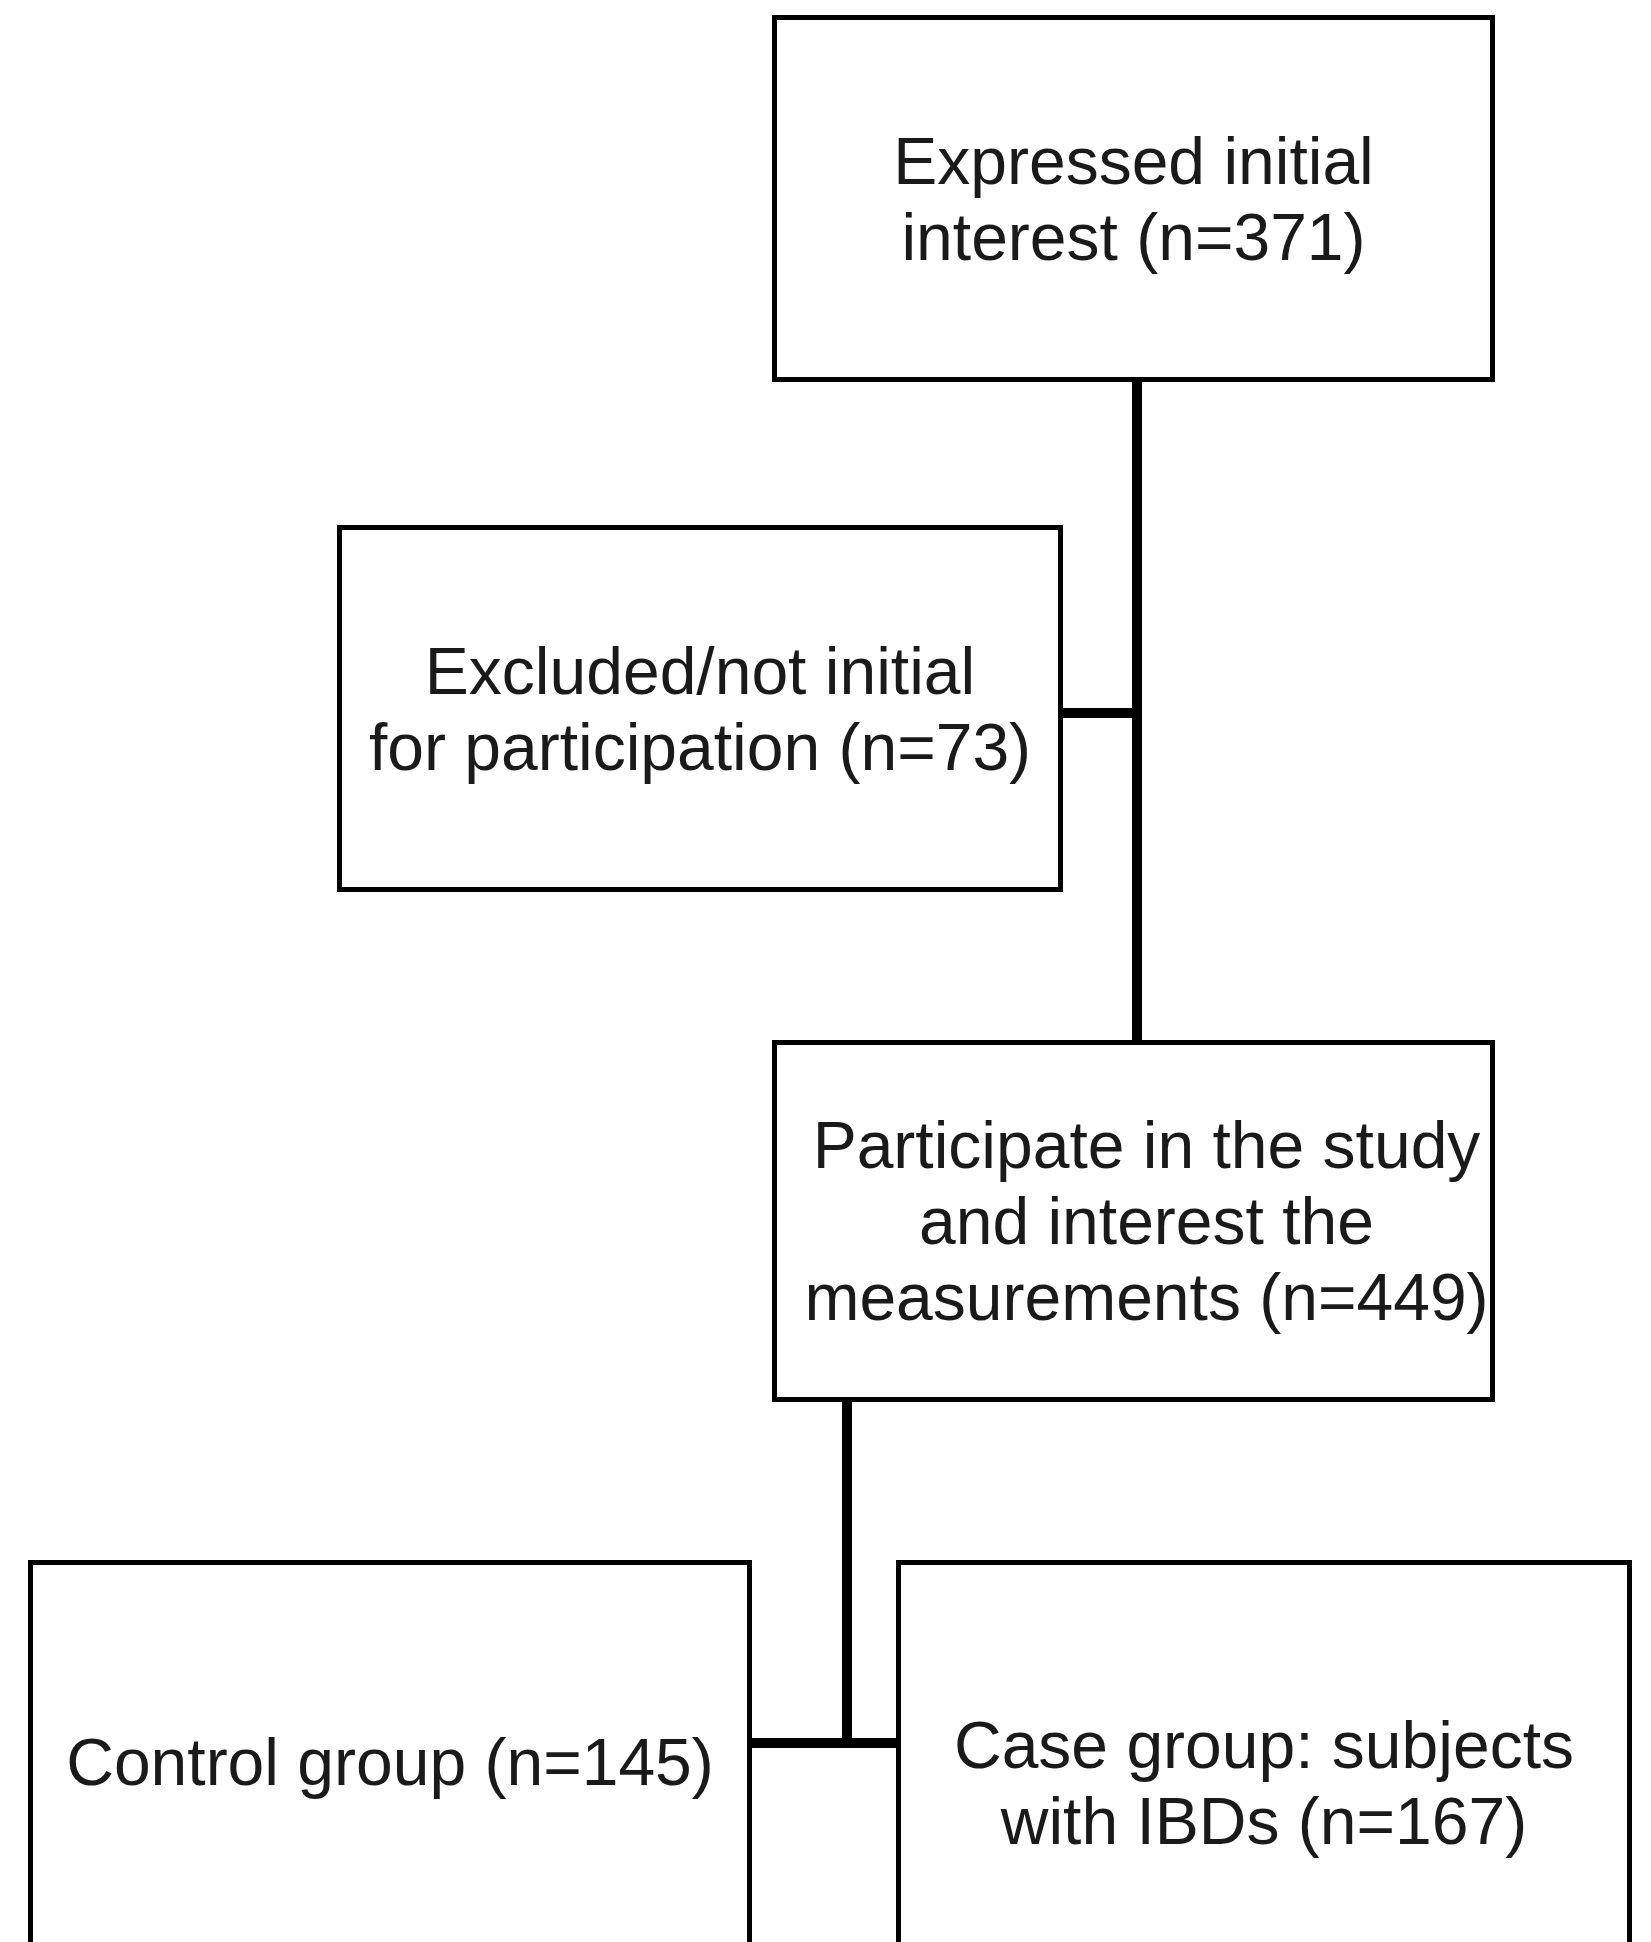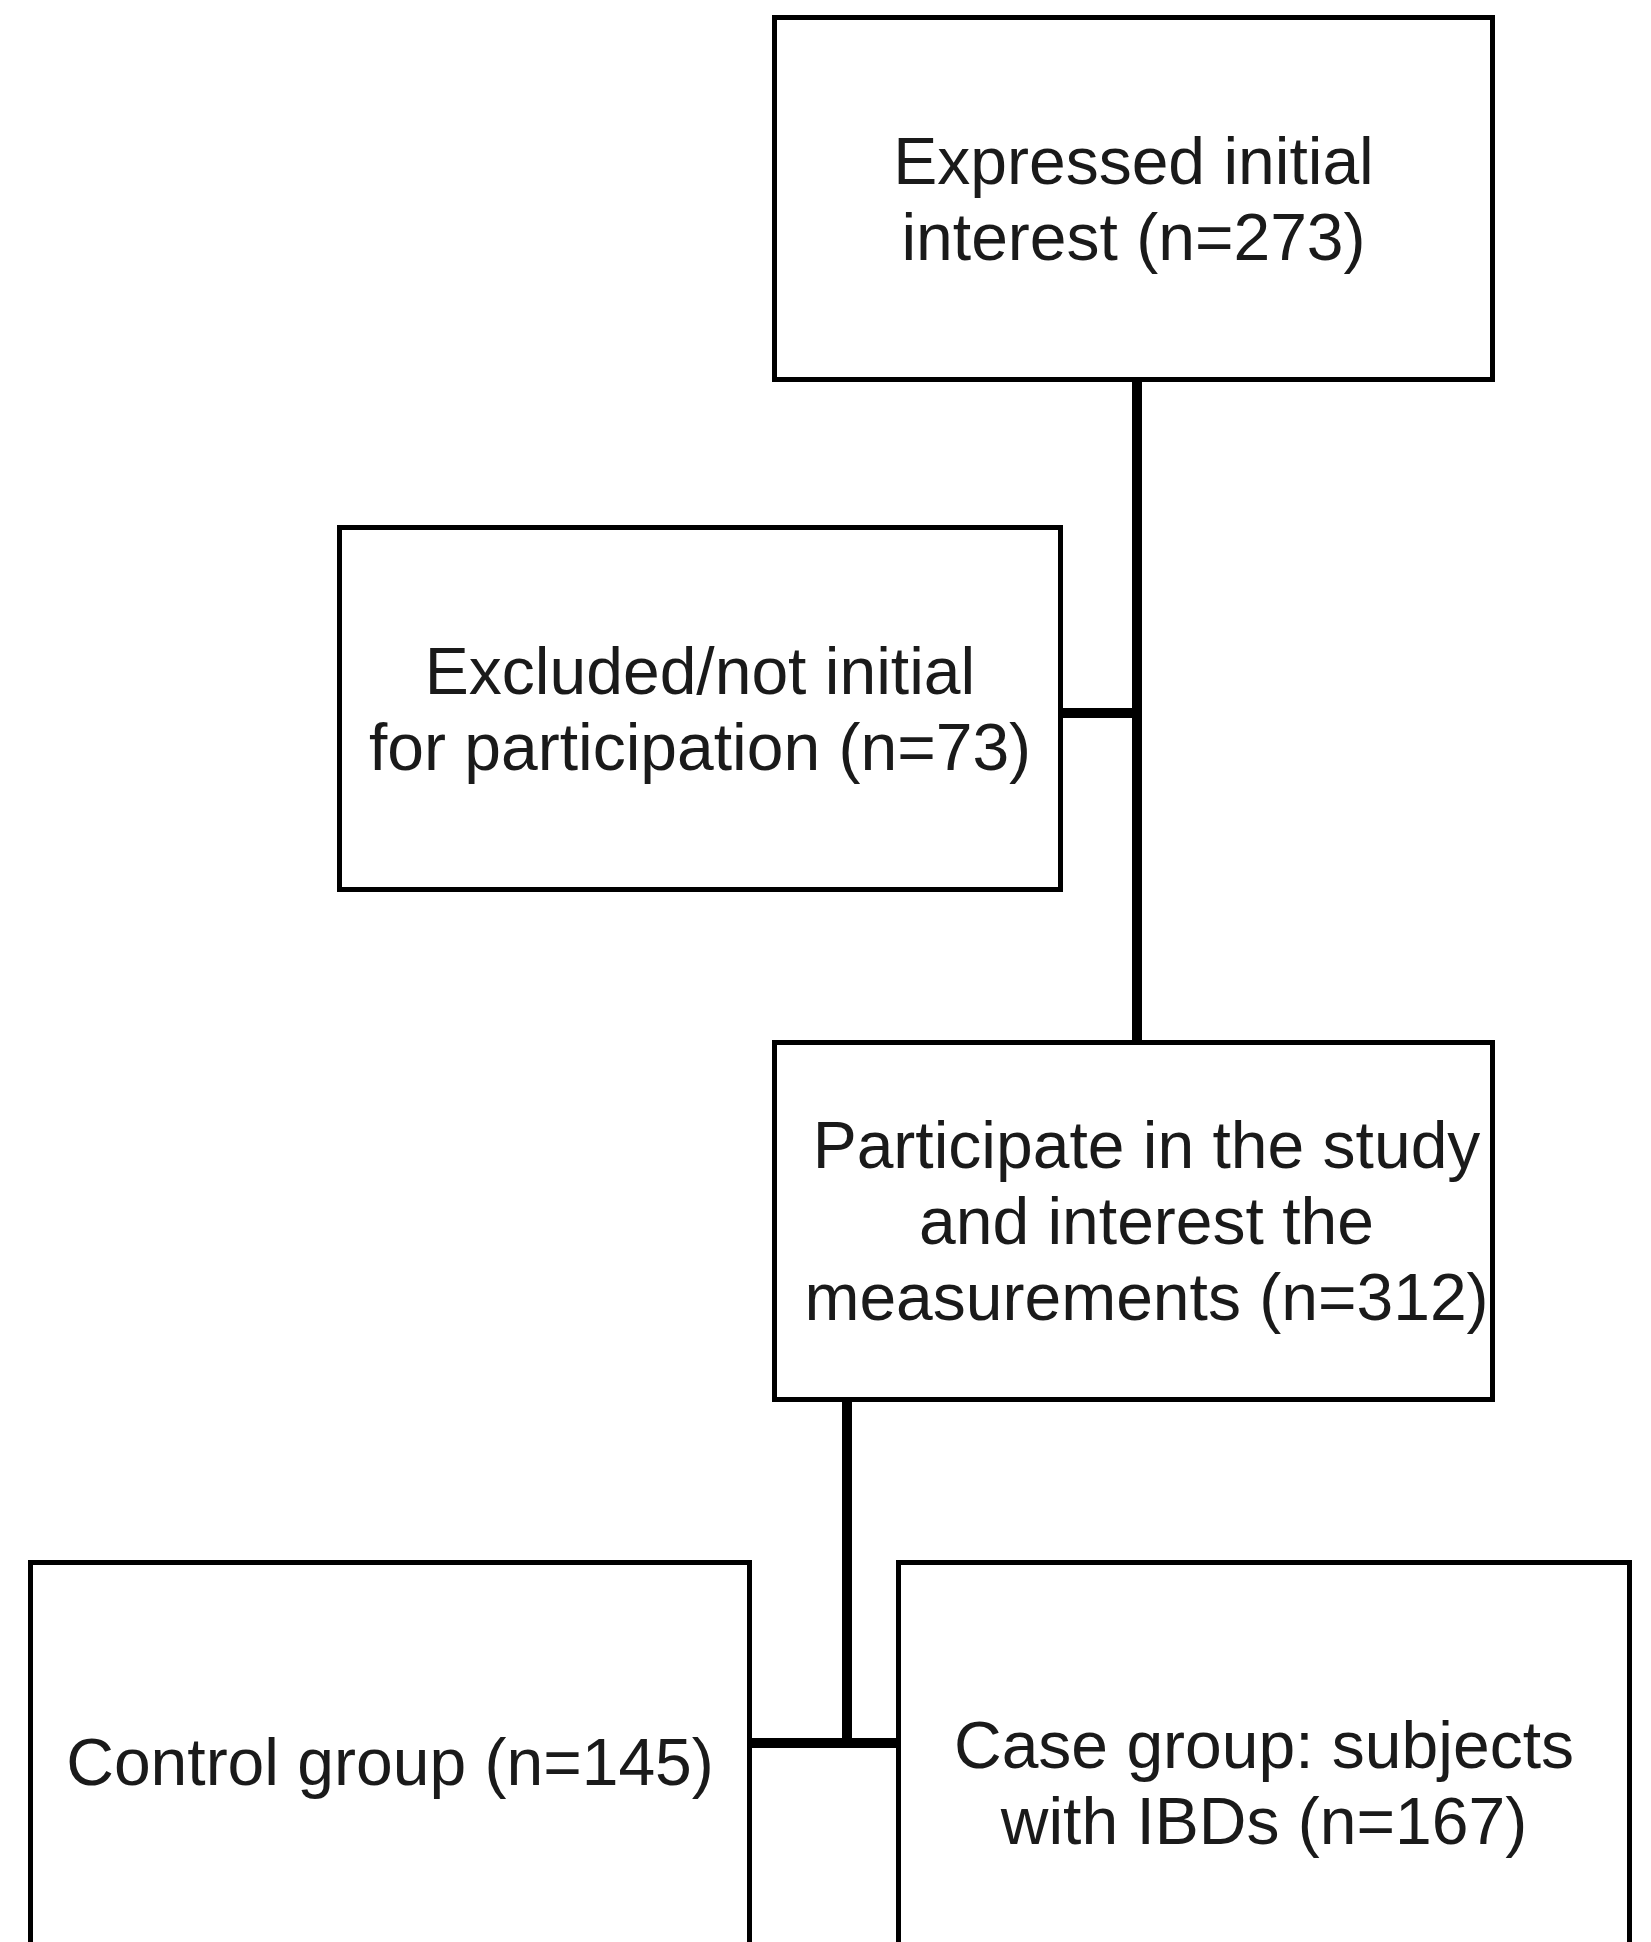--- a/index.html
+++ b/index.html
@@ -71,32 +71,32 @@
 
 <div id="flow-canvas">
 
   <div class="connector" id="conn-trunk-upper"></div>
   <div class="connector" id="conn-excluded"></div>
   <div class="connector" id="conn-trunk-lower"></div>
   <div class="connector" id="conn-split"></div>
 
   <div class="node" id="node-interest">
     <span class="line">Expressed initial</span>
-    <span class="line">interest (n=273)</span>
+    <span class="line">interest (n=371)</span>
   </div>
 
   <div class="node" id="node-excluded">
     <span class="line">Excluded/not initial</span>
     <span class="line">for participation (n=73)</span>
   </div>
 
   <div class="node" id="node-participate">
     <span class="line">Participate in the study</span>
     <span class="line">and interest the</span>
-    <span class="line">measurements (n=312)</span>
+    <span class="line">measurements (n=449)</span>
   </div>
 
   <div class="node" id="node-control">
     <span class="line">Control group (n=145)</span>
   </div>
 
   <div class="node" id="node-case">
     <span class="line">Case group: subjects</span>
     <span class="line">with IBDs (n=167)</span>
   </div>

